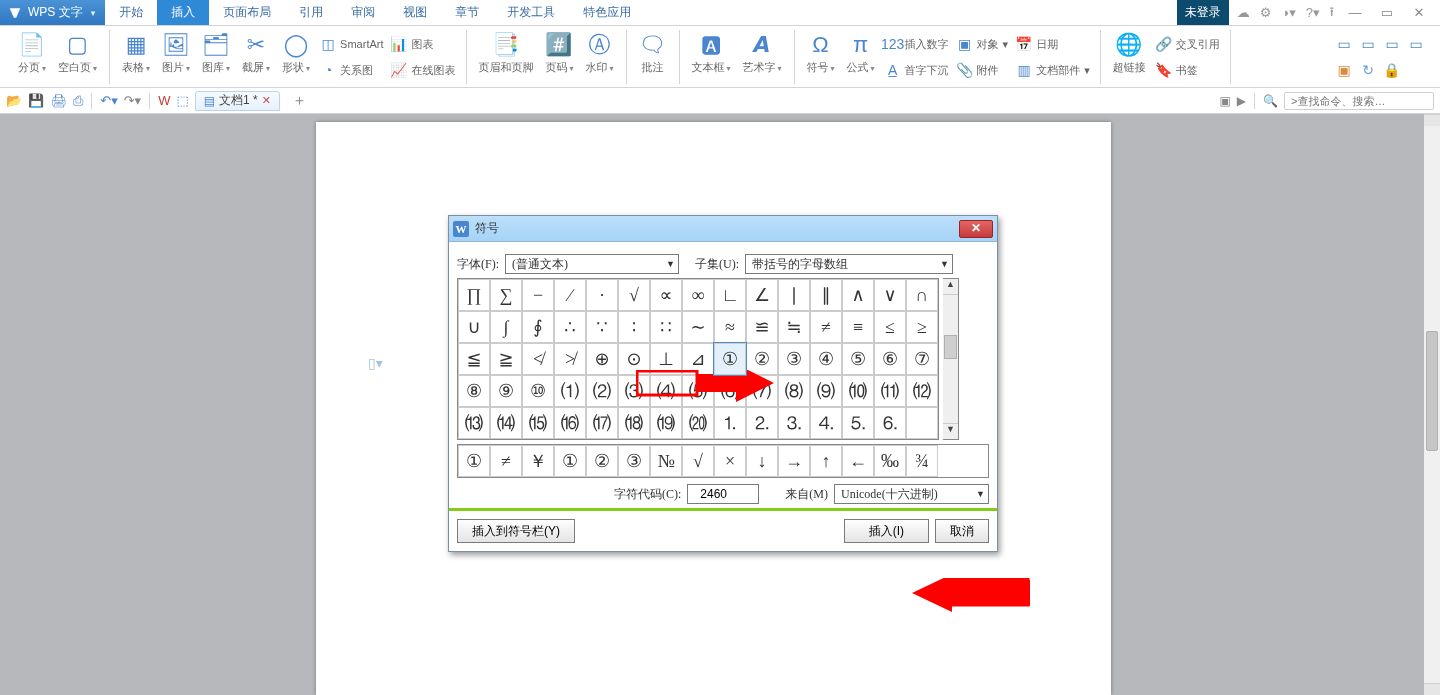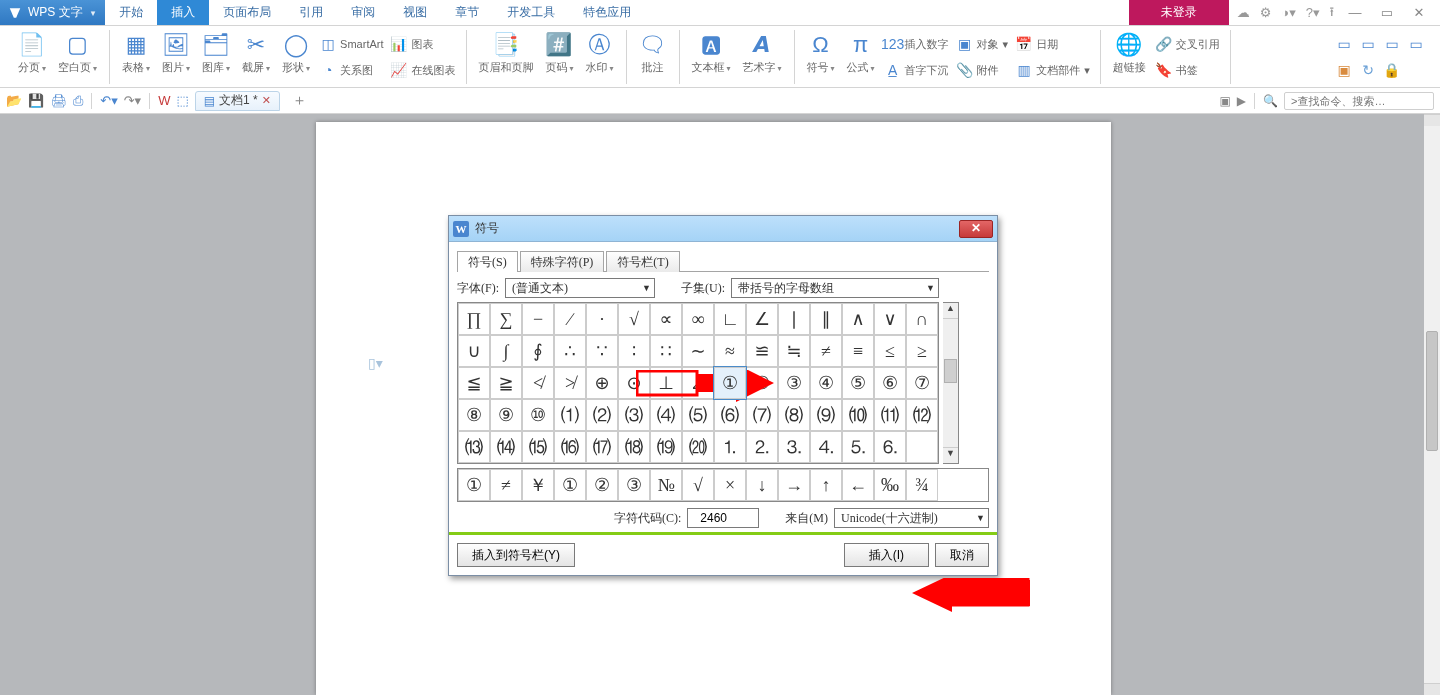--- a/index.html
+++ b/index.html
@@ -61,23 +61,23 @@
   }
   .menu-right {
     margin-left: auto;
     display: flex;
     align-items: center;
     gap: 6px;
     padding-right: 8px;
     color: #555;
   }
   .menu-right .not-logged {
-    background: #be185d;
+    background: #0c4a6e;
     color: #fff;
-    padding: 0 32px;
+    padding: 0 8px;
     height: 100%;
     display: flex;
     align-items: center;
     font-size: 12px;
   }
   .menu-right .win-btn { width: 26px; height:18px; display:flex; align-items:center; justify-content:center; color:#888; font-size:13px; cursor:pointer;}
   .menu-right .grey-icon { color:#999; font-size:13px; padding:0 2px;}
   
   .ribbon {
     background: #fff;
@@ -248,21 +248,21 @@
   }
   .dlg-tab.active { background:#fff; }
   .dlg-row { display:flex; align-items:center; gap:6px; margin:4px 0; font-size:12px;}
   .dlg-row label { white-space:nowrap; }
   .combo {
     display:flex; align-items:center; justify-content:space-between;
     border:1px solid #7a7a7a; height:20px; padding:0 3px 0 6px;
     background:#fff; font-size:12px;
   }
   .combo .arr { font-size:9px; color:#333; }
-  .combo.font { width:150px; }
+  .combo.font { width:174px; }
   .combo.subset { width:208px; }
   .sym-wrap { display:flex; gap:4px; }
   .sym-grid {
     border:1px solid #888;
     display:grid;
     grid-template-columns: repeat(15, 32px);
     grid-template-rows: repeat(5, 32px);
     flex: 0 0 auto;
   }
   .sym-cell {
@@ -595,39 +595,28 @@
   </div>
 </div>
 
 <div class="dialog">
   <div class="dlg-title">
     <span class="dlg-ico">W</span>
     <span>符号</span>
     <span class="dlg-close">✕</span>
   </div>
   <div class="dlg-body">
-    <div class="dlg-tabs">
-      <div class="dlg-tab active">
-          <span>符号(S)</span>
-        </div>
-      <div class="dlg-tab">
-          <span>特殊字符(P)</span>
-        </div>
-      <div class="dlg-tab">
-          <span>符号栏(T)</span>
-        </div>
-    </div>
 
     <div class="dlg-row">
       <label>字体(F):</label>
       <div class="combo font">
         <span>(普通文本)</span>
         <span class="arr">▼</span>
       </div>
-      <label style="margin-left:20px;">子集(U):</label>
+      <label style="margin-left:10px;">子集(U):</label>
       <div class="combo subset">
         <span>带括号的字母数组</span>
         <span class="arr">▼</span>
       </div>
     </div>
 
     <div class="sym-wrap">
       <div class="sym-grid" id="sym-grid">
           <div class="sym-cell">∏</div>
           <div class="sym-cell">∑</div>

